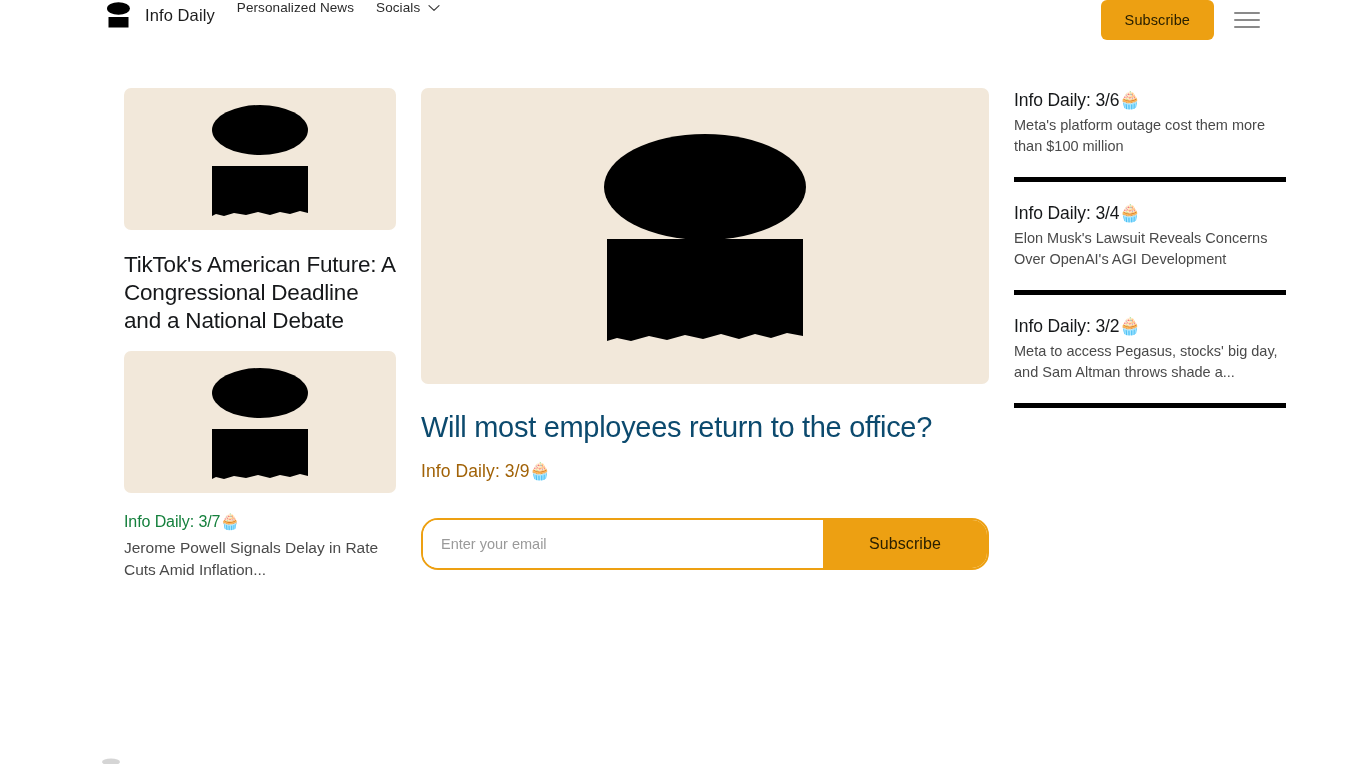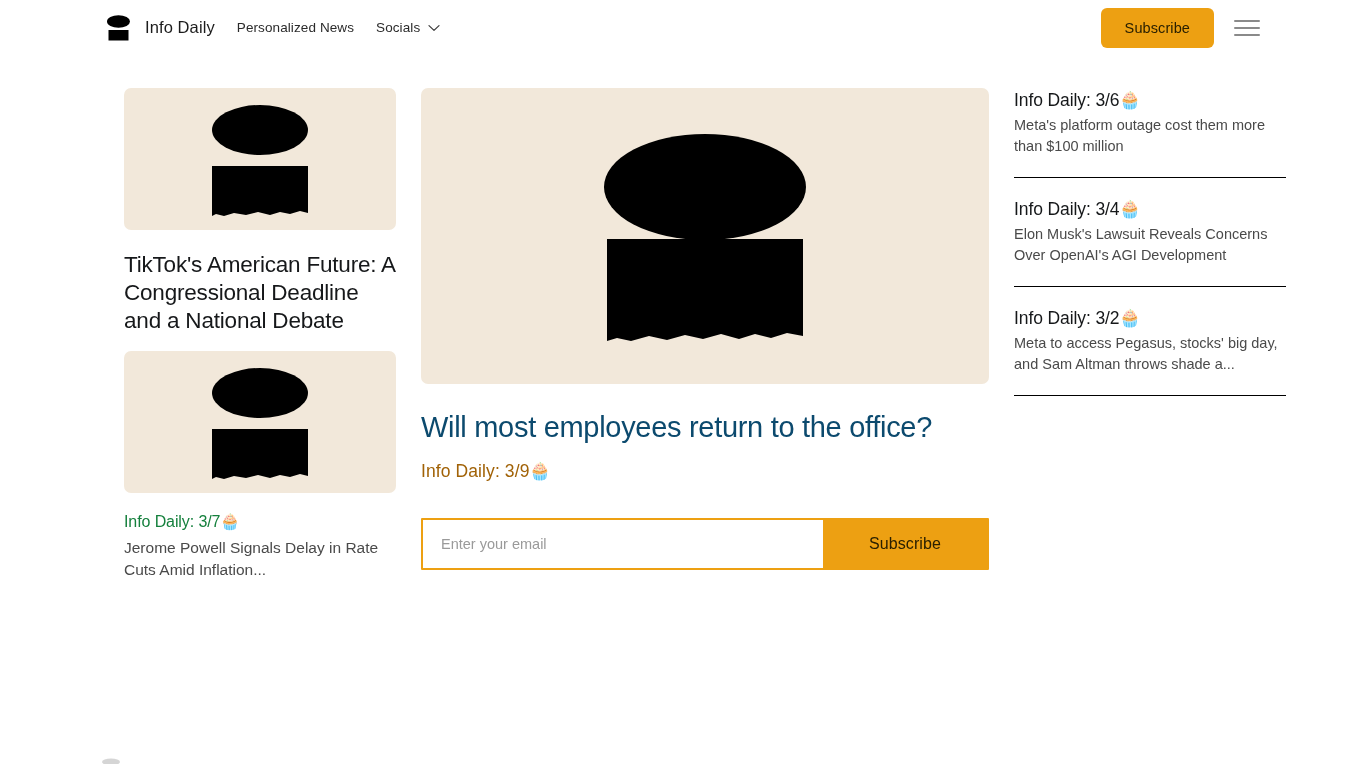--- a/index.html
+++ b/index.html
@@ -9,21 +9,21 @@
     background: #ffffff;
     font-family: "Liberation Sans", sans-serif;
     color: #1c1c1c;
     overflow: hidden;
   }
 
   
   .header {
     height: 55px;
     display: flex;
-    align-items: center;
+    align-items: flex-start;
     padding: 0 100px 0 105px;
   }
   .brand {
     display: flex;
     align-items: center;
     gap: 13px;
     cursor: pointer;
   }
   .logo-mark {
     width: 27px;
@@ -154,21 +154,21 @@
   .hero-meta {
     font-size: 17.5px;
     color: #a16207;
     margin-top: 16px;
     letter-spacing: .1px;
   }
   .subscribe-form {
     margin-top: 36px;
     display: flex;
     border: 2px solid #EDA012;
-    border-radius: 1px;
+    border-radius: 17px;
     overflow: hidden;
     height: 52px;
     width: 100%;
   }
   .subscribe-form input {
     flex: 1 1 auto;
     border: none;
     outline: none;
     background: #ffffff;
     font-family: inherit;
@@ -184,21 +184,21 @@
     color: #2a2000;
     font-family: inherit;
     font-size: 16px;
     cursor: pointer;
     letter-spacing: .1px;
   }
 
   
   .feed-item {
     padding: 0 0 21px 0;
-    border-bottom: 1px solid #000000;
+    border-bottom: 5px solid #000000;
     margin-bottom: 21px;
     cursor: pointer;
   }
   .feed-item:first-child { padding-top: 2px; }
   .feed-title {
     font-size: 17.5px;
     color: #16181a;
     letter-spacing: -.1px;
   }
   .feed-sub {

